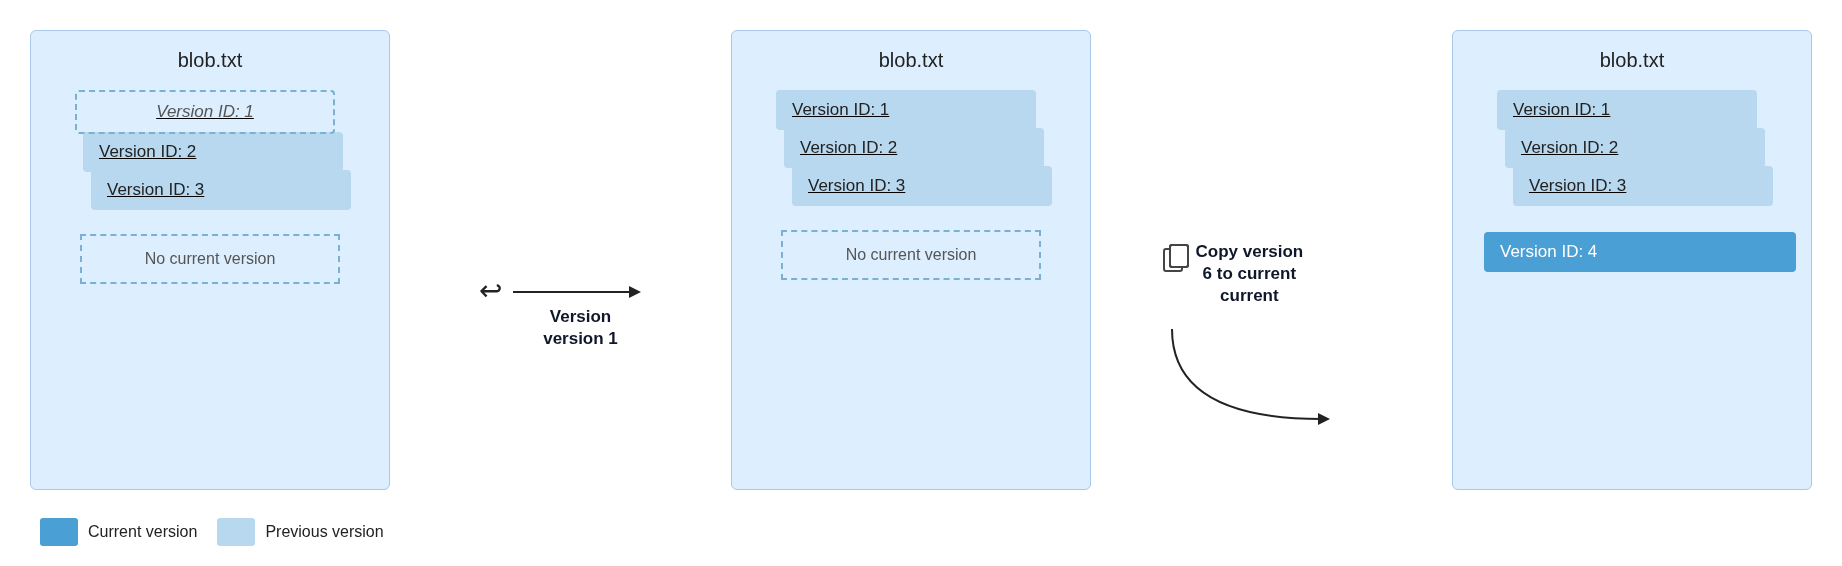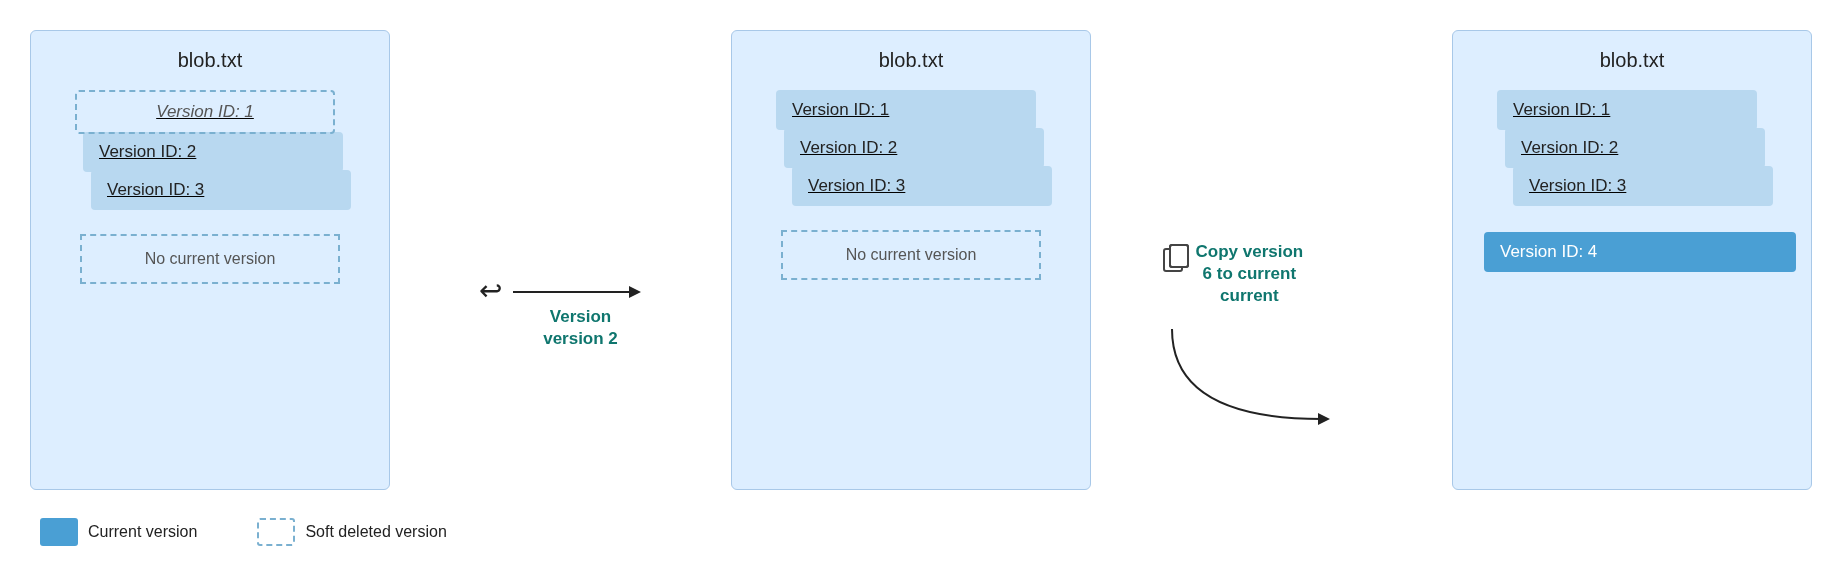--- a/index.html
+++ b/index.html
@@ -116,36 +116,36 @@
       align-items: center;
       justify-content: flex-start;
       padding-top: 100px;
       min-width: 200px;
       position: relative;
     }
 
     .arrow-label {
       font-size: 17px;
       font-weight: 700;
-      color: #0f766e;
+      color: #0f172a;
       text-align: center;
       margin-bottom: 6px;
       line-height: 1.3;
     }
 
     
     .arrow-svg {
       display: block;
     }
 
     
     .legend {
       display: flex;
       align-items: center;
-      gap: 60px;
+      gap: 20px;
       margin-top: 18px;
       padding-left: 10px;
     }
 
     .legend-item {
       display: flex;
       align-items: center;
       gap: 10px;
       font-size: 16px;
       color: #222;
@@ -213,21 +213,21 @@
 
       <text x="8" y="36" font-size="28" fill="#222" font-weight="400">↩</text>
 
       <line x1="42" y1="28" x2="158" y2="28" stroke="#222" stroke-width="2"></line>
 
       <polygon points="158,22 170,28 158,34" fill="#222"></polygon>
     </svg>
     <div style="display:flex; flex-direction:column; align-items:center; margin-top:-18px; margin-left:40px;">
       <span class="arrow-label">
         <span>Version</span><br>
-        <span>version 2</span>
+        <span>version 1</span>
       </span>
     </div>
   </div>
 
   <div class="blob-container">
     <span class="blob-title">blob.txt</span>
     <div class="versions-stack">
       <div class="version-block version-previous">
         <span>Version ID: 1</span>
       </div>
@@ -284,16 +284,16 @@
   </div>
 
 </div>
 
 <div class="legend">
   <div class="legend-item">
     <div class="legend-box legend-box-current"></div>
     <span>Current version</span>
   </div>
   <div class="legend-item">
-    <div class="legend-box legend-box-deleted"></div>
-    <span>Soft deleted version</span>
+    <div class="legend-box legend-box-previous"></div>
+    <span>Previous version</span>
   </div>
 </div>
 
 </body></html>

